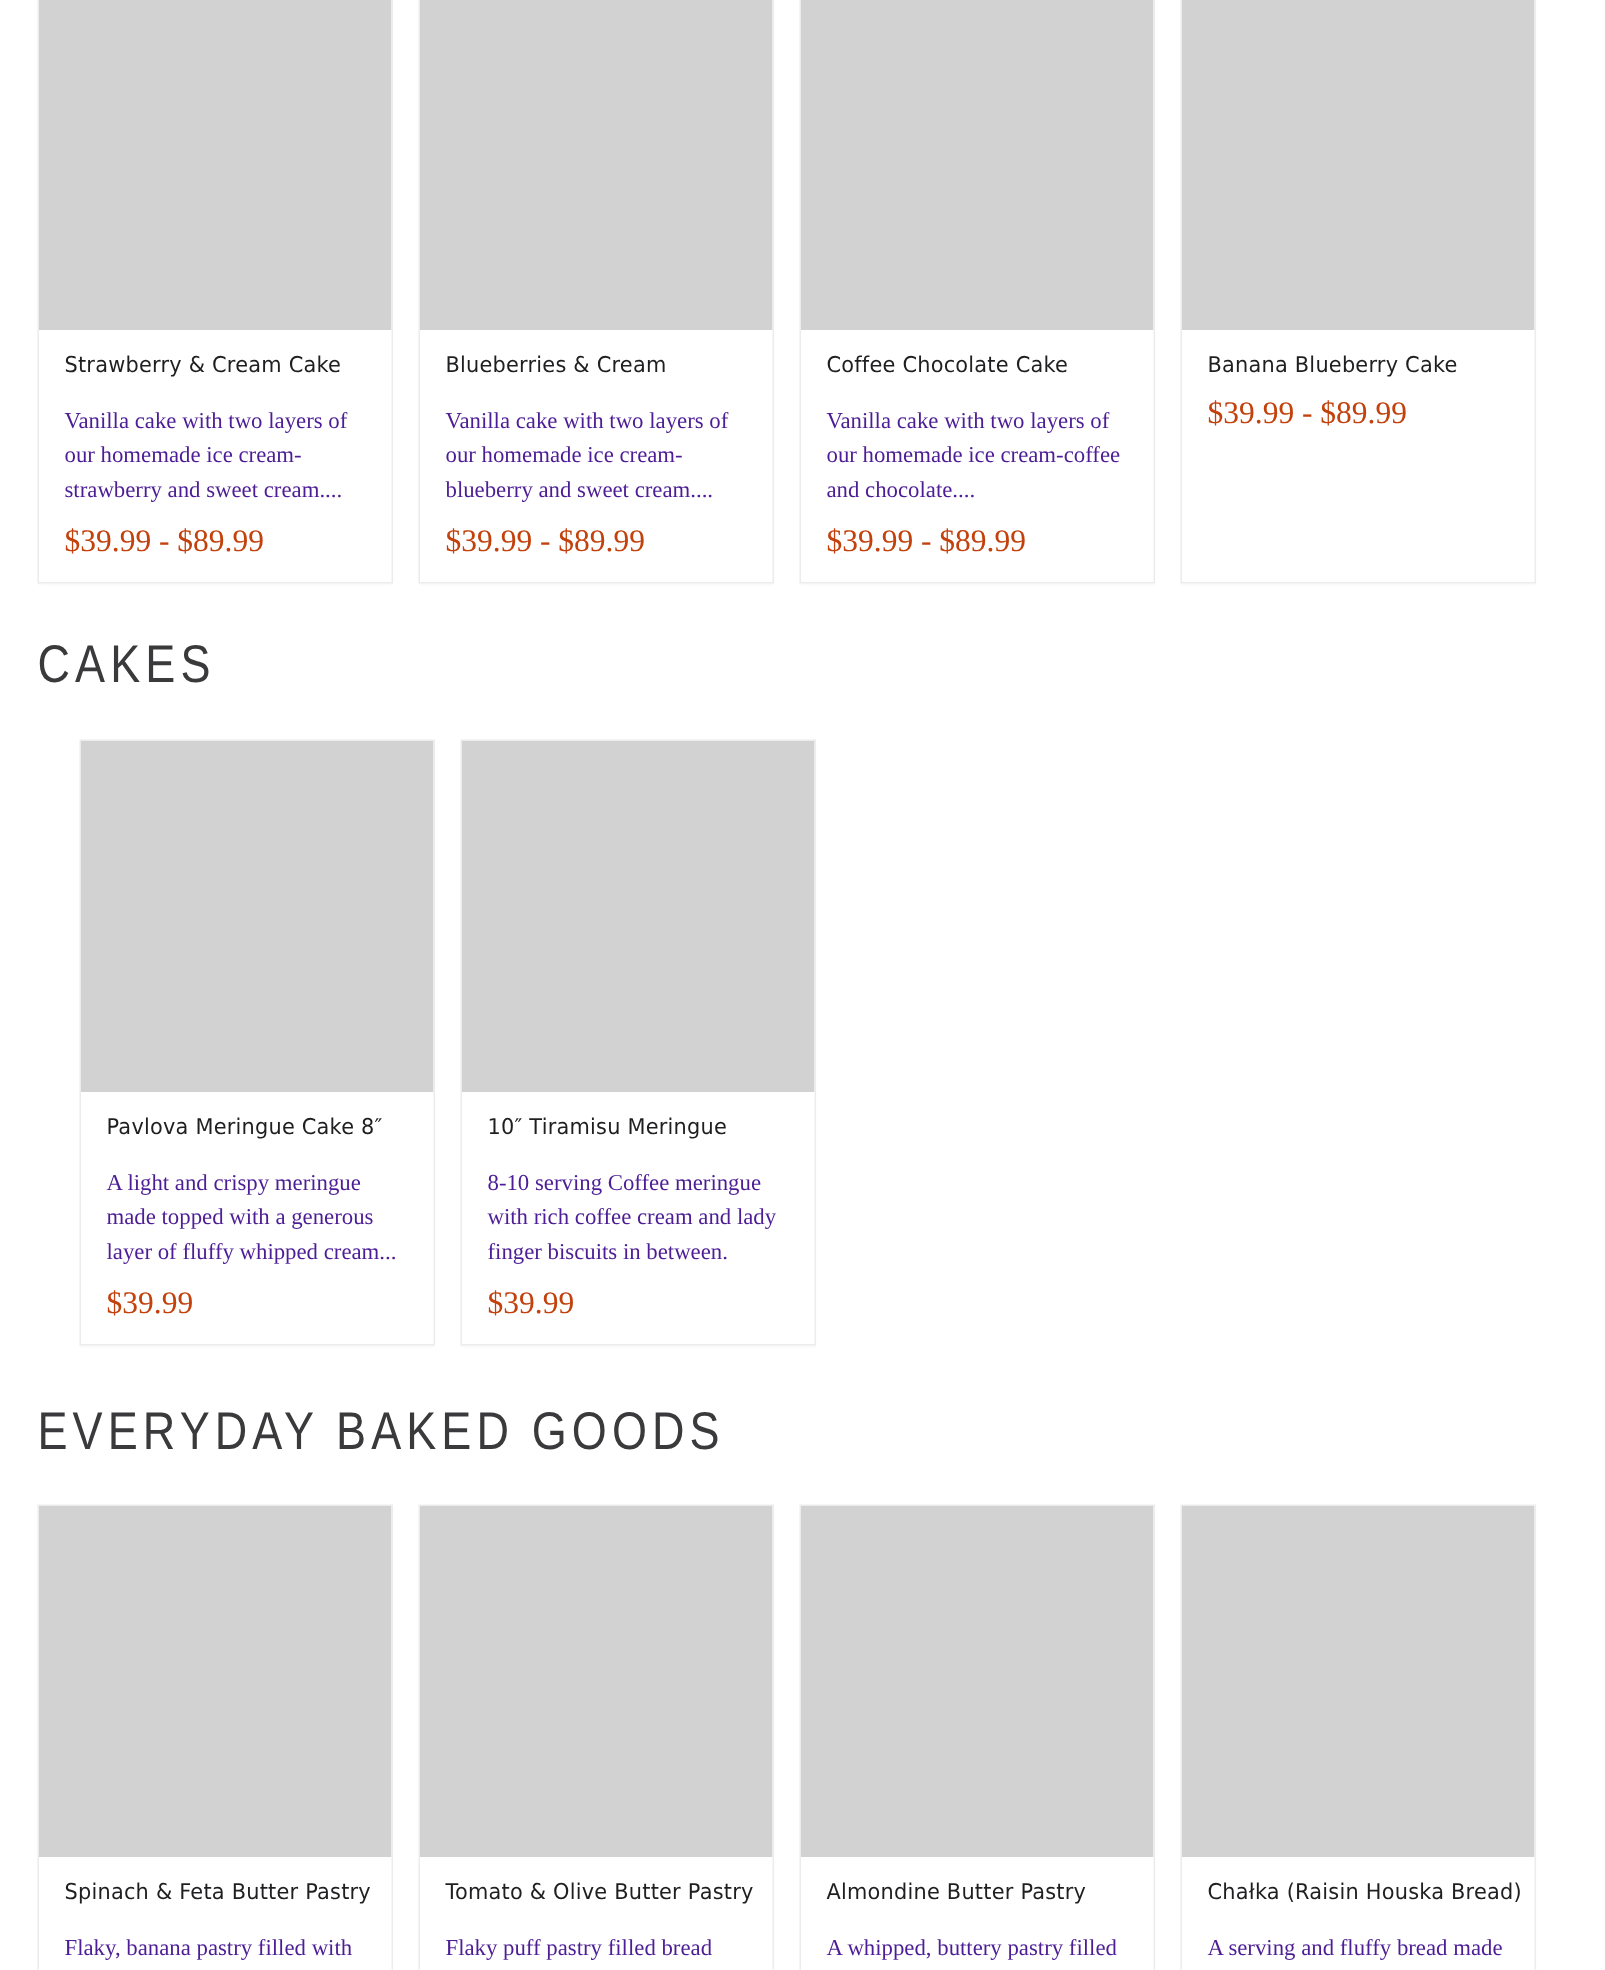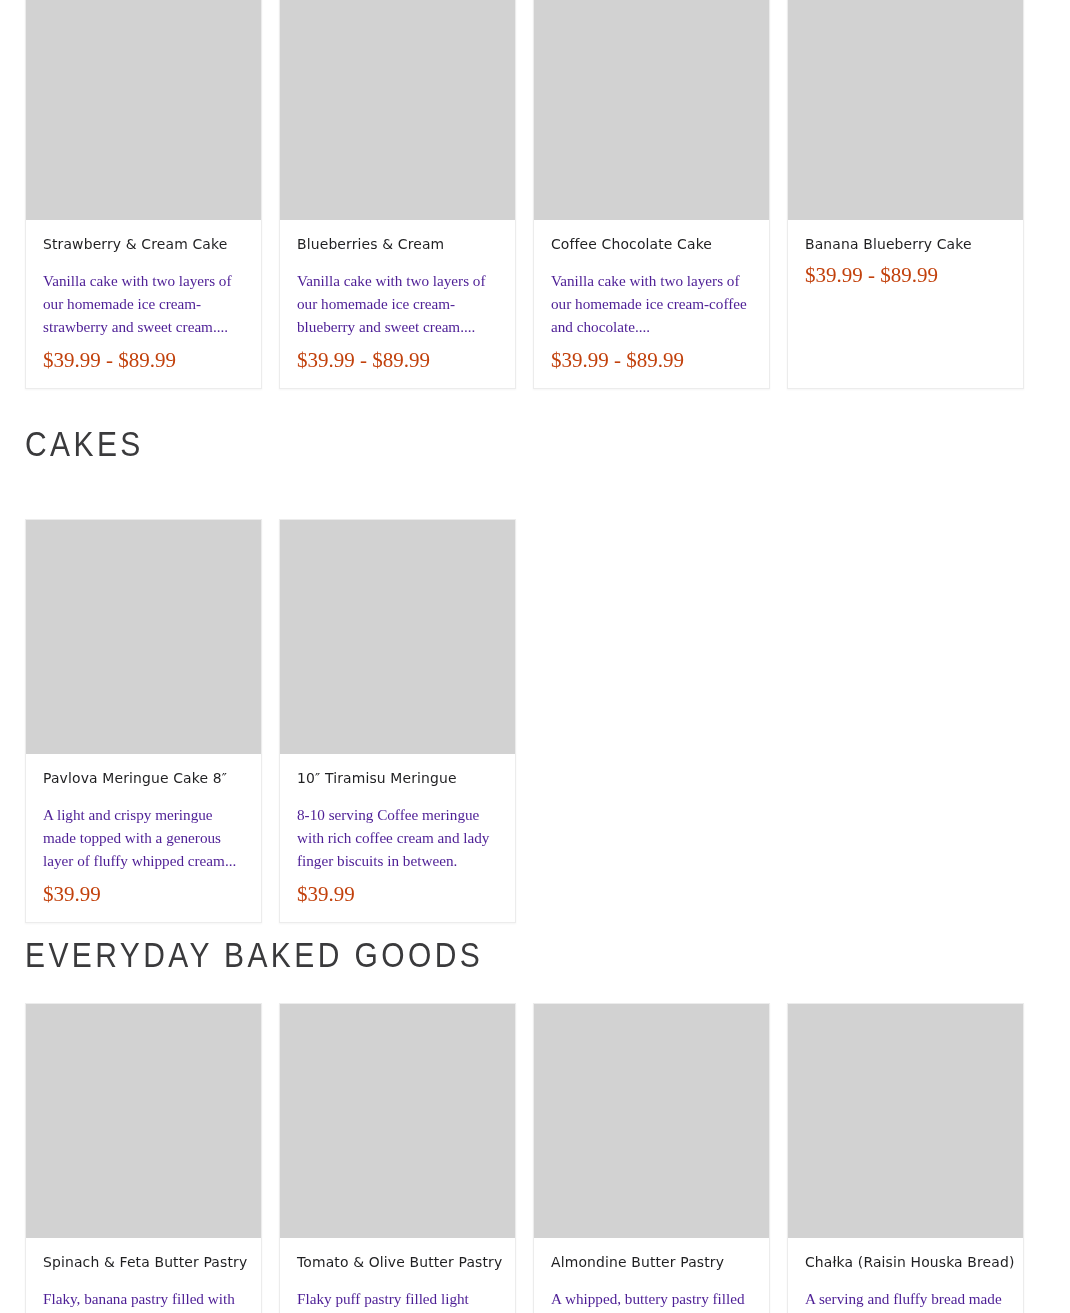--- a/index.html
+++ b/index.html
@@ -96,21 +96,21 @@
     color:#c2410c;
   }
 
   
   
   #row-ice-cream-cakes { top:-214px; }
   #row-ice-cream-cakes .card-media { height:433px; }
 
   #heading-cakes { position:absolute; left:25px; top:432px; }
 
-  #row-cakes { top:519px; }
+  #row-cakes { top:493px;margin-left:28px; }
   #row-cakes .card-media { height:234px; }
 
   #heading-everyday { position:absolute; left:25px; top:943px; }
 
   #row-everyday { top:1003px; }
   #row-everyday .card-media { height:234px; }
 </style>
 </head>
 <body>
 
@@ -189,21 +189,21 @@
       <div class="card-body">
         <div class="card-title">Spinach &amp; Feta Butter Pastry</div>
         <div class="card-desc">Flaky, banana pastry filled with</div>
       </div>
     </div>
 
     <div class="card">
       <div class="card-media"></div>
       <div class="card-body">
         <div class="card-title">Tomato &amp; Olive Butter Pastry</div>
-        <div class="card-desc">Flaky puff pastry filled light</div>
+        <div class="card-desc">Flaky puff pastry filled bread</div>
       </div>
     </div>
 
     <div class="card">
       <div class="card-media"></div>
       <div class="card-body">
         <div class="card-title">Almondine Butter Pastry</div>
         <div class="card-desc">A whipped, buttery pastry filled</div>
       </div>
     </div>

